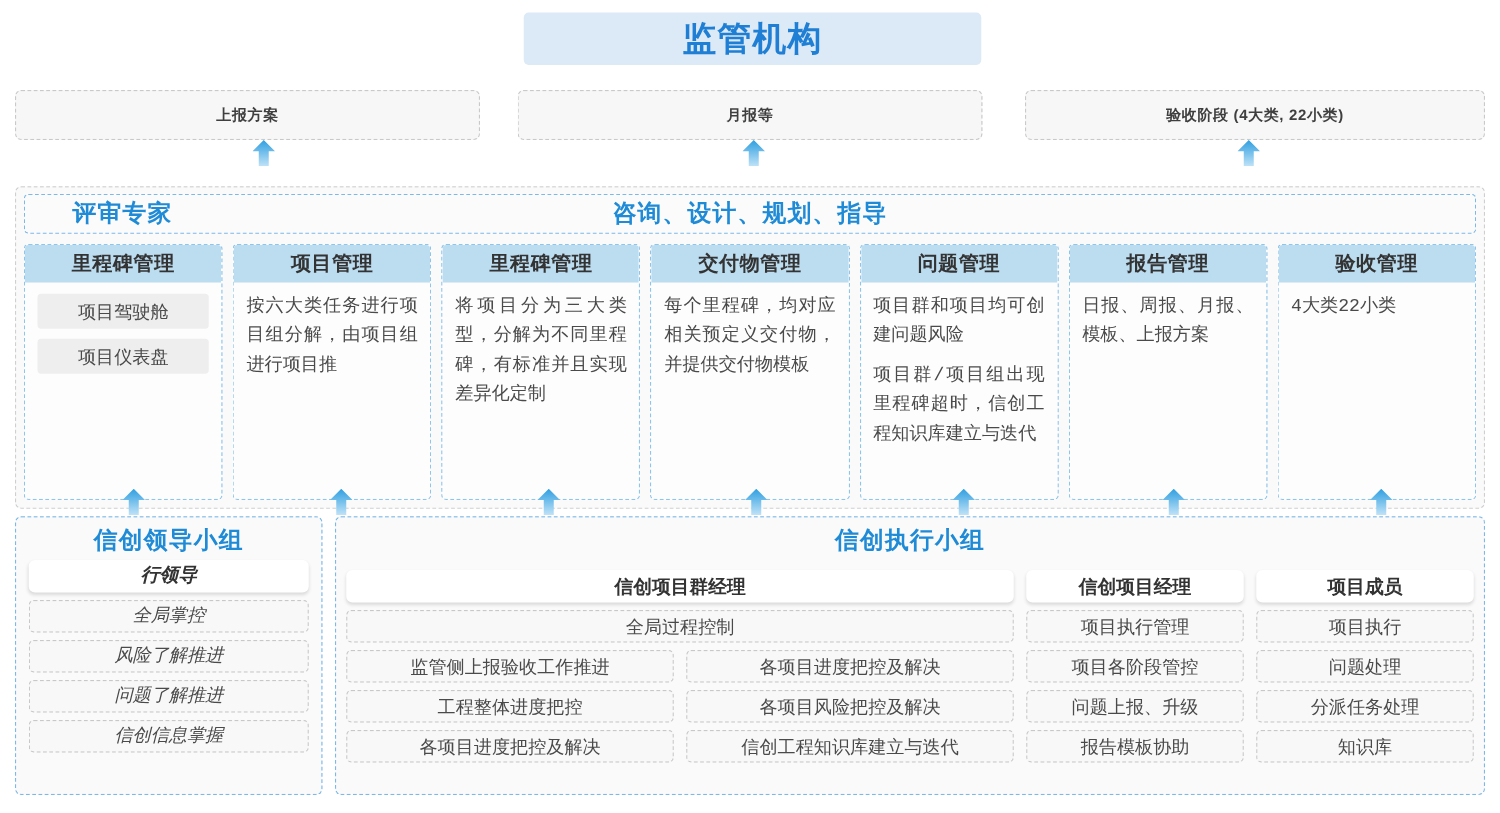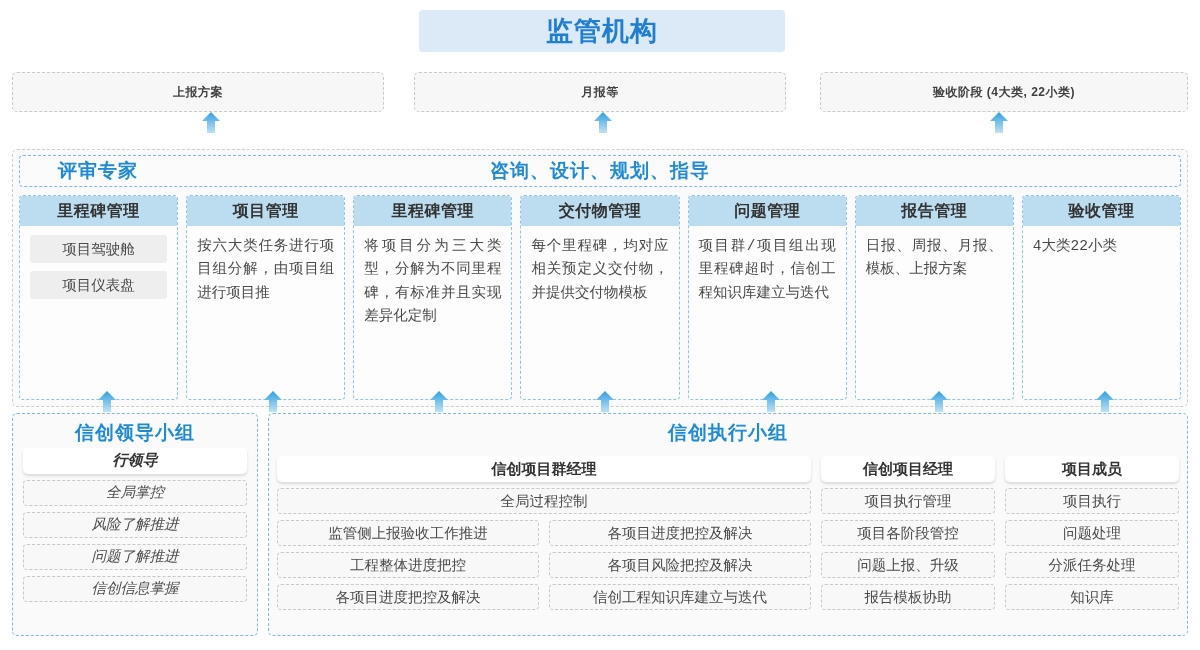--- a/index.html
+++ b/index.html
@@ -240,20 +240,21 @@
       </div>
       <div class="mcol">
         <div class="mcol-head">交付物管理</div>
         <div class="mcol-body">
           <p class="mcol-desc">每个里程碑，均对应相关预定义交付物，并提供交付物模板</p>
         </div>
       </div>
       <div class="mcol">
         <div class="mcol-head">问题管理</div>
         <div class="mcol-body">
+          <p class="mcol-desc">项目群和项目均可创建问题风险</p>
           <p class="mcol-desc">项目群/项目组出现里程碑超时，信创工程知识库建立与迭代</p>
         </div>
       </div>
       <div class="mcol">
         <div class="mcol-head">报告管理</div>
         <div class="mcol-body">
           <p class="mcol-desc">日报、周报、月报、模板、上报方案</p>
         </div>
       </div>
       <div class="mcol">

